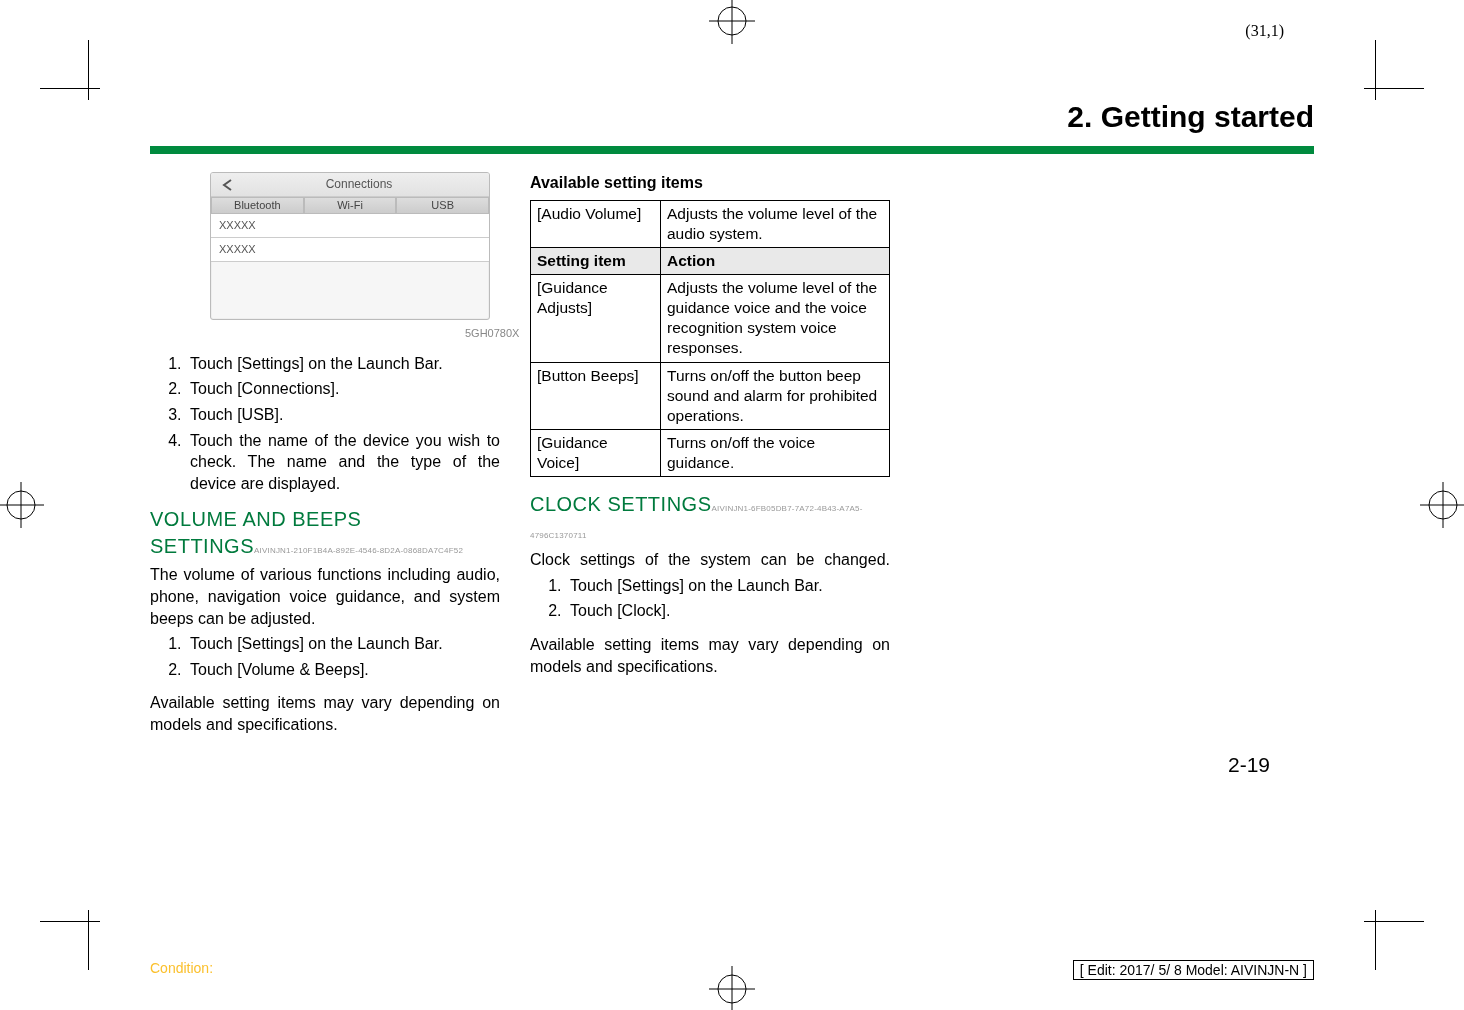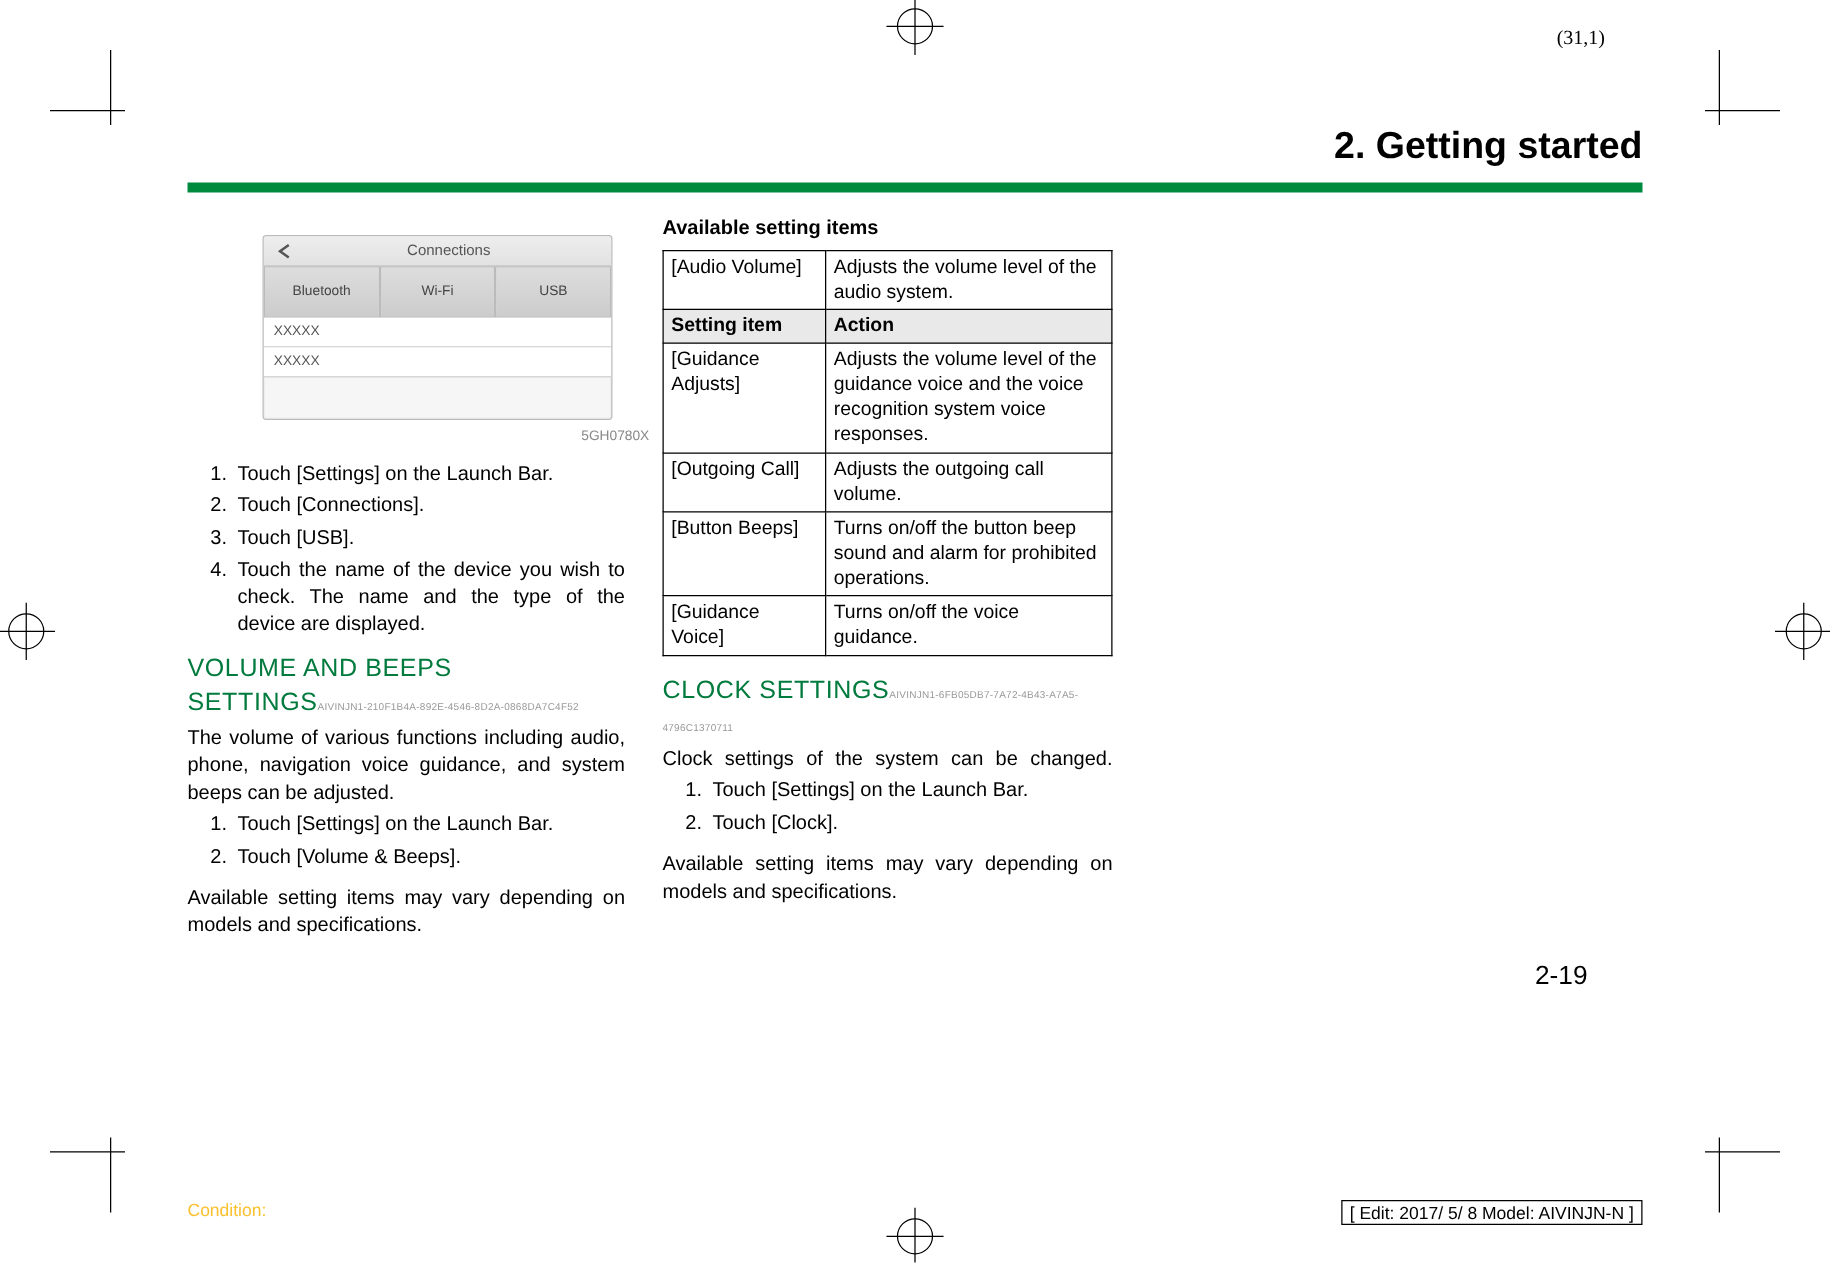--- a/index.html
+++ b/index.html
@@ -35,23 +35,23 @@
   .columns { display: flex; gap: 30px; }
   .col { width: 350px; font-size: 16px; line-height: 1.35; }
   .col-right { width: 360px; }
   
   
   .ui-shot { border: 1px solid #bbb; border-radius: 3px; width: 280px; height: 148px; margin: 0 0 6px 30px; background: #f6f6f6; overflow: hidden; box-shadow: inset 0 0 0 1px #eee; font-size: 12px; color:#333;}
   .ui-header { background: linear-gradient(#eee,#e2e2e2); height: 24px; display: flex; align-items: center; padding: 0 8px; border-bottom:1px solid #ccc; }
   .ui-back { width: 18px; height: 14px; }
   .ui-title { flex: 1; text-align: center; font-size: 12px; color:#555;}
   .ui-tabs { display: flex; }
-  .ui-tab { flex: 1; text-align: center; font-size: 11px; padding: 12px 0; background: linear-gradient(#ddd,#ccc); border: 1px solid #bbb; color:#444;}
+  .ui-tab { flex: 1; text-align: center; font-size: 11px; padding: 0 0; background: linear-gradient(#ddd,#ccc); border: 1px solid #bbb; color:#444;}
   .ui-row { border-bottom: 1px solid #ccc; padding: 4px 8px; font-size: 11px; background:#fff; color:#555;}
-  .ui-wrap { position:relative; width:280px; margin-left:30px;margin-top:16px;}
+  .ui-wrap { position:relative; width:280px; margin-left:30px;}
   .imgref { font-size: 11px; color: #888; margin: 4px 0 12px 315px; }
   
   ol.steps { list-style: decimal; padding-left: 36px; margin: 4px 0 12px 0; }
   ol.steps li { margin-bottom: 4px; text-align: justify; padding-left:4px;}
   
   .section-h { color: #007a3d; font-size: 20px; letter-spacing: .5px; margin-top: 8px; }
   .tinycode { font-size: 8px; color: #999; letter-spacing:.2px;text-align:center;}
   
   p.body { margin: 4px 0; text-align: justify; }
   p.body.justlast { text-align-last: justify; }
@@ -168,24 +168,20 @@
               </tr>
           <tr>
             <th>Setting item</th>
             <th>Action</th>
           </tr>
           <tr>
                 <td>[Guidance Adjusts]</td>
                 <td>Adjusts the volume level of the guidance voice and the voice recognition system voice responses.</td>
               </tr>
           <tr>
-                <td>[Outgoing Call]</td>
-                <td>Adjusts the outgoing call volume.</td>
-              </tr>
-          <tr>
                 <td>[Button Beeps]</td>
                 <td>Turns on/off the button beep sound and alarm for prohibited operations.</td>
               </tr>
           <tr>
                 <td>[Guidance Voice]</td>
                 <td>Turns on/off the voice guidance.</td>
               </tr>
         </tbody>
           </table>
 

